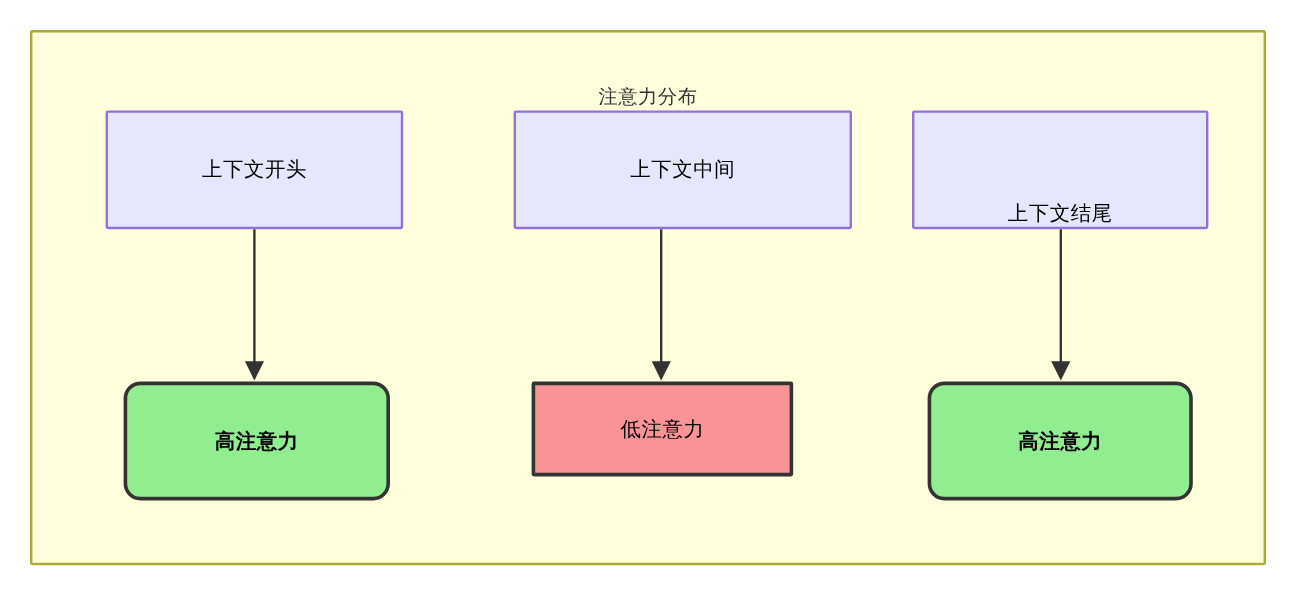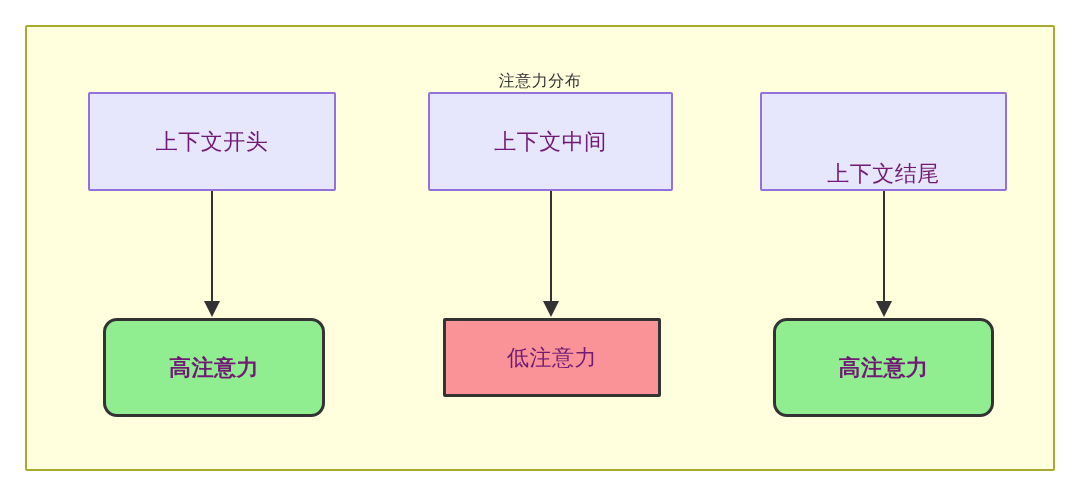--- a/index.html
+++ b/index.html
@@ -43,22 +43,22 @@
     white-space: nowrap;
     margin-top: 32px;
   }
   
   .node {
     position: absolute;
     box-sizing: border-box;
     display: flex;
     align-items: center;
     justify-content: center;
-    font-size: 22px;
-    color: #701a75;
+    font-size: 17px;
+    color: #000000;
     letter-spacing: 0.5px;
     white-space: nowrap;
   }
   .node-ctx {
     background: #e6e6fd;
     border: 2px solid #9370db;
     border-radius: 2px;
   }
   .node-high {
     background: #90ee90;
@@ -98,21 +98,21 @@
     </defs>
     <line x1="212" y1="191" x2="212" y2="303" stroke="#333333" stroke-width="2" marker-end="url(#arrowhead)"></line>
     <line x1="551" y1="191" x2="551" y2="303" stroke="#333333" stroke-width="2" marker-end="url(#arrowhead)"></line>
     <line x1="884" y1="191" x2="884" y2="303" stroke="#333333" stroke-width="2" marker-end="url(#arrowhead)"></line>
   </svg>
 
   <div class="node node-ctx" style="left:88px; top:92px; width:248px; height:99px;">
     <span>上下文开头</span>
   </div>
 
-  <div class="node node-ctx" style="left:428px; top:92px; width:245px; height:99px;">
+  <div class="node node-ctx" style="left:428px; top:92px; width:282px; height:99px;">
     <span>上下文中间</span>
   </div>
 
   <div class="node node-ctx" style="left:760px; top:92px; width:247px; height:99px;align-items:flex-end;">
     <span>上下文结尾</span>
   </div>
 
   <div class="node node-high" style="left:103px; top:318px; width:222px; height:99px;">
     <span>高注意力</span>
   </div>

